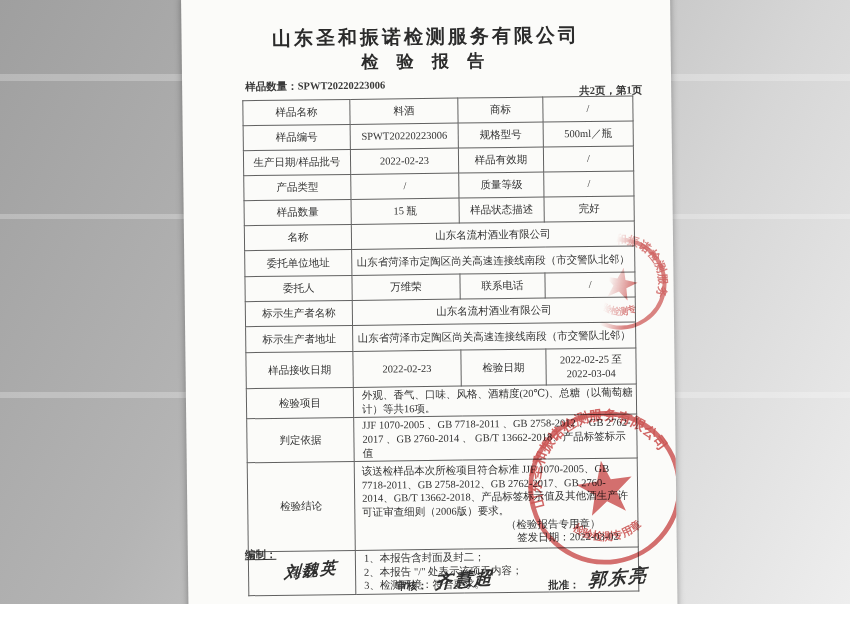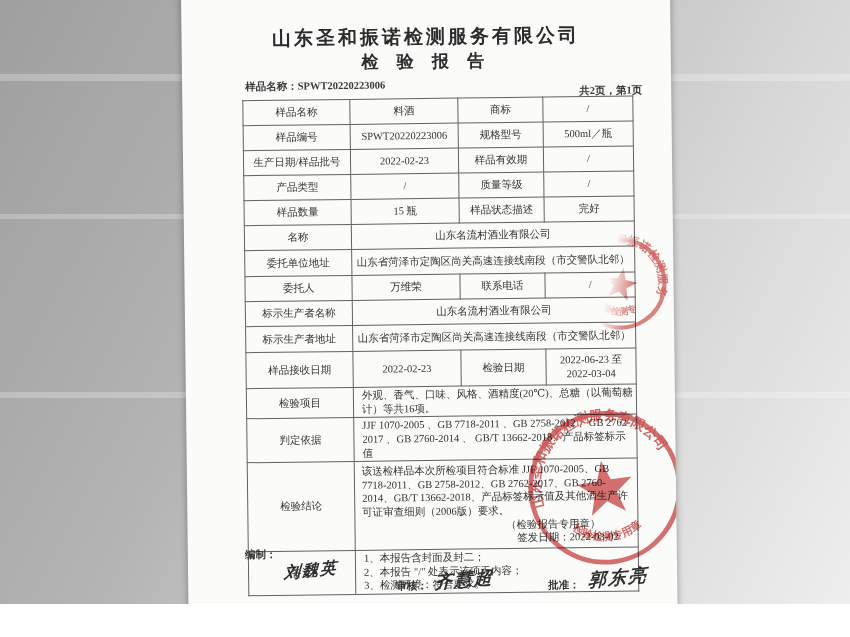--- a/index.html
+++ b/index.html
@@ -52,21 +52,21 @@
 <div id="canvas">
   <div class="streak" style="top:74px;height:7px;"></div>
   <div class="streak" style="top:214px;height:5px;"></div>
   <div class="streak" style="top:392px;height:6px;"></div>
 
   <div id="page">
 
     <div class="ptitle">山东圣和振诺检测服务有限公司</div>
     <div class="psub">检 验 报 告</div>
     <div class="repno">
-      <span>样品名称：</span><span>SPWT20220223006</span>
+      <span>样品数量：</span><span>SPWT20220223006</span>
     </div>
     <div class="pageinfo">共2页，第1页</div>
 
     <table>
       <colgroup>
           <col style="width:107px">
           <col style="width:108px">
           <col style="width:85px">
           <col style="width:90px">
         </colgroup>
@@ -121,21 +121,21 @@
       </tr>
       <tr style="height:26px">
         <td class="lab">标示生产者地址</td>
         <td colspan="3">山东省菏泽市定陶区尚关高速连接线南段（市交警队北邻）</td>
       </tr>
       <tr style="height:36px">
         <td class="lab">样品接收日期</td>
         <td>2022-02-23</td>
         <td class="lab">检验日期</td>
         <td>
-          <span>2022-06-23 至</span><br>
+          <span>2022-02-25 至</span><br>
           <span>2022-03-04</span>
         </td>
       </tr>
       <tr style="height:30px">
         <td class="lab">检验项目</td>
         <td colspan="3" class="left">外观、香气、口味、风格、酒精度(20℃)、总糖（以葡萄糖计）等共16项。</td>
       </tr>
       <tr style="height:30px">
         <td class="lab">判定依据</td>
         <td colspan="3" class="left">JJF 1070-2005 、GB 7718-2011 、GB 2758-2012 、GB 2762-2017 、GB 2760-2014 、 GB/T 13662-2018、产品标签标示值</td>
@@ -154,21 +154,21 @@
         <td class="lab">备注</td>
         <td colspan="3" class="left">
           <span class="rem">1、本报告含封面及封二；</span>
           <span class="rem">2、本报告 "/" 处表示该项无内容；</span>
           <span class="rem">3、检测环境：符合要求。</span>
         </td>
       </tr>
     </tbody>
       </table>
 
-    <span class="flab" style="left:57px;top:552px;">编制：</span>
+    <span class="flab" style="left:57px;top:552px;text-decoration:underline;">编制：</span>
     <span class="sig" style="left:96px;top:565px;">刘魏英</span>
     <span class="flab" style="left:208px;top:585px;">审核：</span>
     <span class="sig" style="left:246px;top:574px;font-size:18px;">齐慧超</span>
     <span class="flab" style="left:360px;top:586px;">批准：</span>
     <span class="sig" style="left:400px;top:574px;font-size:18px;">郭东亮</span>
 
     <div class="stamp" id="stamp-big">
       <svg width="176" height="176" viewBox="0 0 180 180">
         <defs>
           <path id="arcTop" d="M 26.9,105.4 A 66,66 0 1 1 153.1,105.4" fill="none"></path>

